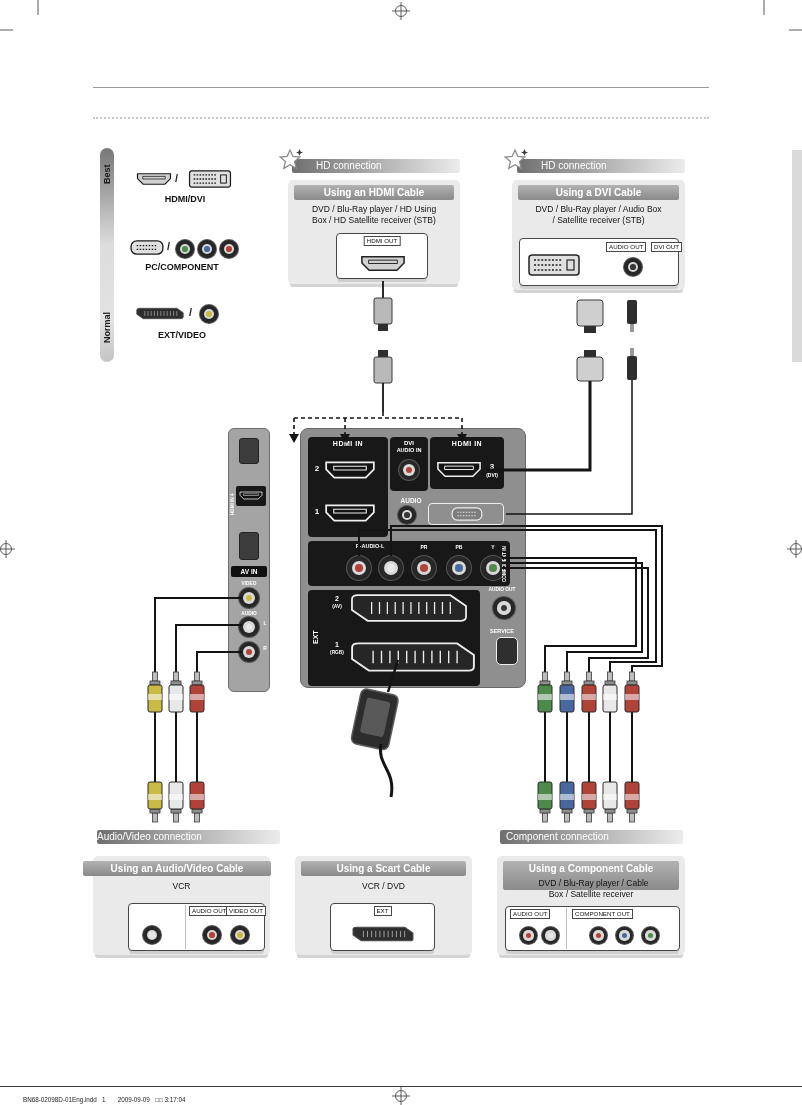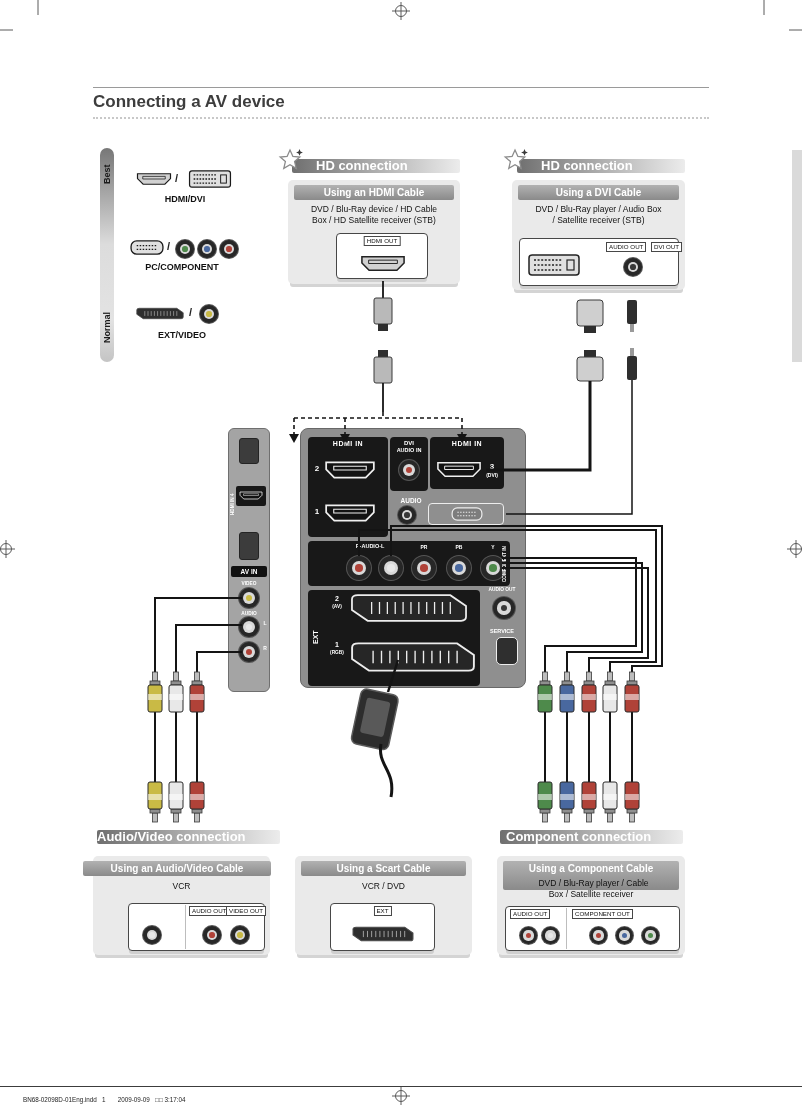--- a/index.html
+++ b/index.html
@@ -3,21 +3,21 @@
 <meta charset="utf-8">
 <style>
   *{margin:0;padding:0;box-sizing:border-box}
   body{background:#9a9a9a;font-family:"Liberation Sans",sans-serif}
   .page{position:relative;width:802px;height:1105px;background:#fff;margin:0 auto;overflow:hidden}
   .abs{position:absolute}
   svg{display:block}
   .title{font-size:17px;font-weight:bold;color:#3d3d3d}
   .rule{position:absolute;background:#9a9a9a;height:1px}
   .dotted{position:absolute;border-top:2px dotted #c8c8c8;height:0}
-  .grad-hdr{position:absolute;background:linear-gradient(90deg,#6f6f6f,#b5b5b5 55%,#ececec);color:#fff;font-weight:bold;font-size:13px;line-height:14px;border-radius:2px}
+  .grad-hdr{position:absolute;background:linear-gradient(90deg,#6f6f6f,#b5b5b5 55%,#ececec);color:#fff;font-weight:normal;font-size:10px;line-height:14px;border-radius:2px}
   .panel{position:absolute;background:#eaeaea;border-radius:5px;box-shadow:0 5px 0 -2px #d4d4d4}
   .panel-hdr{position:absolute;background:linear-gradient(180deg,#b2b2b2,#8a8a8a);color:#fff;font-weight:bold;font-size:10px;line-height:15px;text-align:center;border-radius:2px}
   .desc{position:absolute;font-size:8.5px;color:#111;text-align:center;line-height:11px}
   .device{position:absolute;background:#fff;border:1.2px solid #474747;border-radius:4px;box-shadow:0 4px 0 -1px #cfcfcf}
   .tag{position:absolute;border:1px solid #474747;background:#fff;font-size:6.2px;line-height:8px;padding:0 2px;white-space:nowrap;color:#111}
   .jack{position:absolute;background:#272727;border-radius:50%;display:flex;align-items:center;justify-content:center;box-shadow:0 0 0 1px #555}
   .jack i{display:block;width:60%;height:60%;border-radius:50%;background:#d9d9d9;position:relative}
   .jack i::after{content:"";position:absolute;inset:24%;border-radius:50%;background:currentColor}
   .blk{position:absolute;background:#181818;border-radius:4px}
   .wl{position:absolute;color:#fff;font-weight:bold;text-align:center;line-height:1.15}
@@ -62,21 +62,20 @@
         <rect x="-5" y="9" width="10" height="4" fill="#8f8f8f" stroke="#3a3a3a" stroke-width="0.8"></rect>
         <rect x="-7" y="13" width="14" height="27" rx="2" fill="currentColor" stroke="#2a2a2a" stroke-width="1"></rect>
         <rect x="-7" y="22" width="14" height="6" fill="#ffffff" opacity="0.55"></rect>
       </g>
     </defs>
   </svg>
 
   <div class="abs" style="left:792px;top:150px;width:10px;height:212px;background:#dadada"></div>
 
   <div class="rule" style="left:93px;top:87px;width:616px"></div>
-  <div class="abs title" style="left:93px;top:92px">Connecting a AV device</div>
   <div class="dotted" style="left:93px;top:117px;width:616px"></div>
 
   <div class="sidebar" style="left:100px;top:148px;width:14px;height:214px"></div>
   <div class="abs vert-up" style="left:100px;top:150px;width:14px;height:48px;font-size:9px;font-weight:bold;color:#1a1a1a">Best</div>
   <div class="abs vert-up" style="left:100px;top:296px;width:14px;height:62px;font-size:9px;font-weight:bold;color:#1a1a1a">Normal</div>
 
   <div>
     <svg class="abs" style="left:136px;top:172px;color:#1a1a1a" width="36" height="14">
         <use href="#sym-hdmi" width="36" height="14"></use>
       </svg>
@@ -121,21 +120,21 @@
       <path d="M21.5,2 l1,2.4 2.4,1 -2.4,1 -1,2.4 -1,-2.4 -2.4,-1 2.4,-1 z" fill="#3a3a3a"></path>
     </svg>
   <div class="grad-hdr" style="left:517px;top:159px;width:168px;height:14px;padding-left:24px">HD connection</div>
   <svg class="abs" style="left:503px;top:147px;z-index:2" width="28" height="27">
       <path d="M12,3 L14.9,9.4 L21.8,10 L16.6,14.6 L18.2,21.4 L12,17.8 L5.8,21.4 L7.4,14.6 L2.2,10 L9.1,9.4 Z" fill="#fff" stroke="#8b8b8b" stroke-width="1.3"></path>
       <path d="M21.5,2 l1,2.4 2.4,1 -2.4,1 -1,2.4 -1,-2.4 -2.4,-1 2.4,-1 z" fill="#3a3a3a"></path>
     </svg>
 
   <div class="panel" style="left:288px;top:180px;width:172px;height:104px"></div>
   <div class="panel-hdr" style="left:294px;top:185px;width:160px;height:15px">Using an HDMI Cable</div>
-  <div class="desc" style="left:288px;top:204px;width:172px">DVD / Blu-Ray device / HD Cable</div>
+  <div class="desc" style="left:288px;top:204px;width:172px">DVD / Blu-Ray player / HD Using</div>
   <div class="desc" style="left:288px;top:215px;width:172px">Box / HD Satellite receiver (STB)</div>
   <div class="device" style="left:336px;top:233px;width:92px;height:46px">
     <div class="tag" style="left:50%;transform:translateX(-50%);top:2px">HDMI OUT</div>
     <svg class="abs" style="left:23px;top:21px;color:#222" width="46" height="17">
         <use href="#sym-hdmi" width="46" height="17"></use>
       </svg>
   </div>
 
   <div class="panel" style="left:512px;top:180px;width:173px;height:110px"></div>
   <div class="panel-hdr" style="left:518px;top:185px;width:161px;height:15px">Using a DVI Cable</div>

